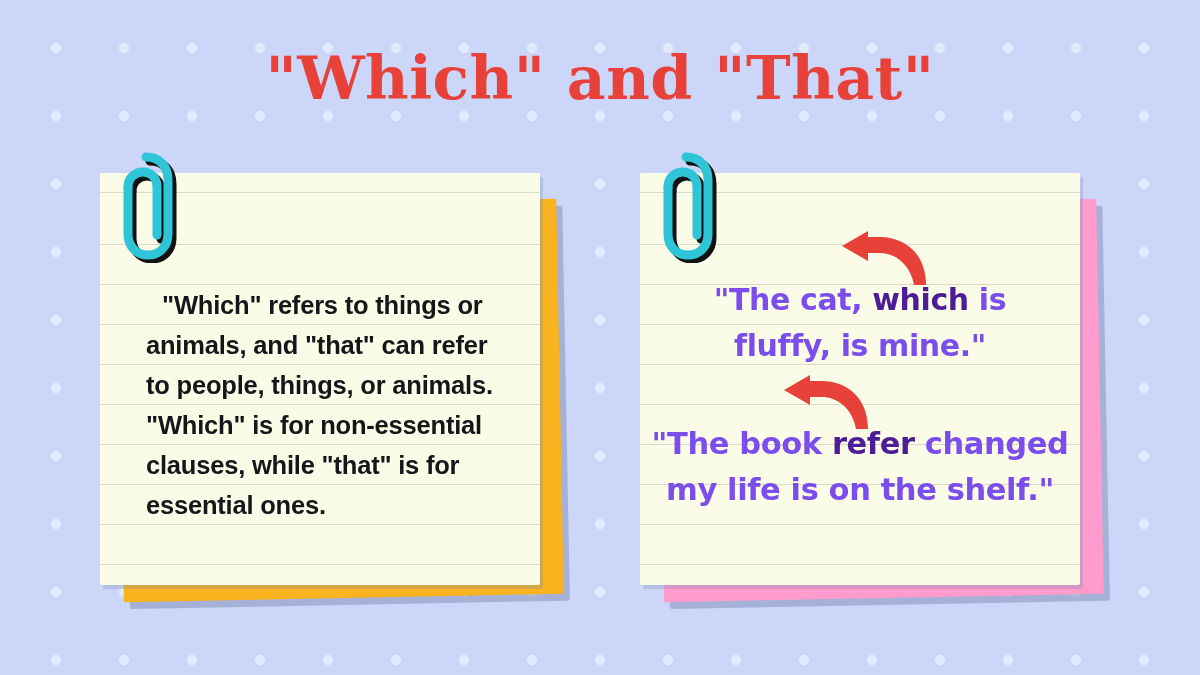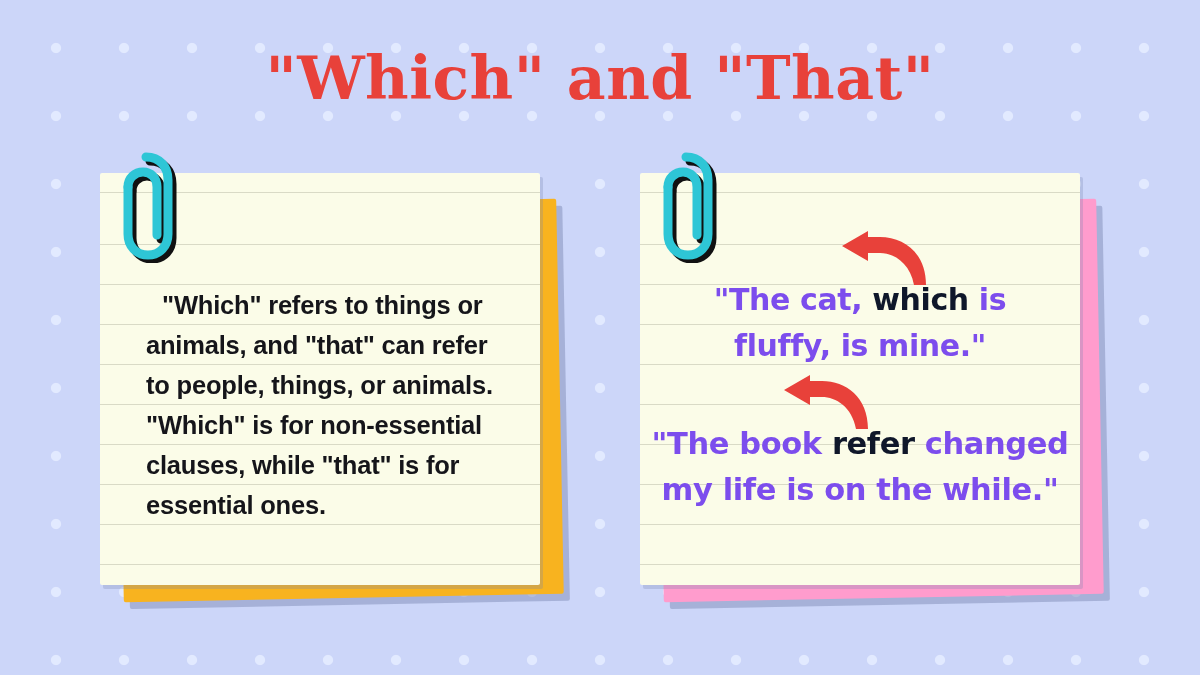--- a/index.html
+++ b/index.html
@@ -101,21 +101,21 @@
     position:absolute;
     width:100%;
     text-align:center;
     font-family:"DejaVu Sans", sans-serif;
     font-weight:700;
     font-size:30px;
     line-height:46px;
     color:#7c4ded;
     letter-spacing:-0.4px;
   }
-  .example .hl { color:#0f172a; }
+  .example .hl { color:#4c1d95; }
 
   #ex1 { left:0; top:104px; padding:0 22px; }
   #ex2 { left:0; top:248px; padding:0 8px; font-size:30.5px; }
 
   .arrow { position:absolute; width:96px; height:58px; }
   #arrow1 { left:198px; top:56px; }
   #arrow2 { left:140px; top:200px; }
 </style>
 </head>
 <body>
@@ -167,21 +167,21 @@
       <div class="example" id="ex1">
         <span>"The cat, </span><span class="hl">which</span><span> is fluffy, is mine."</span>
       </div>
 
       <svg class="arrow" id="arrow2" viewBox="0 0 96 58">
         <path d="M88 56 C88 24 66 8 42 8 L30 8 L30 2 L4 17 L30 32 L30 24 L42 24
                  C56 24 72 34 76 56 Z" fill="#e8413a"></path>
       </svg>
 
       <div class="example" id="ex2">
-        <span>"The book </span><span class="hl">refer</span><span> changed my life is on the while."</span>
+        <span>"The book </span><span class="hl">refer</span><span> changed my life is on the shelf."</span>
       </div>
     </div>
 
     <svg class="clip" viewBox="0 0 82 112">
       <g transform="translate(4,4)">
         <path d="M40 6 C54 6 62 16 62 29 L62 83 C62 95 54 104 42 104
                  C30 104 22 95 22 83 L22 36" fill="none" stroke="#111111" stroke-width="9" stroke-linecap="round" stroke-linejoin="round"></path>
         <path d="M22 36 C22 27 29 21 37 21 C45 21 51 27 51 36 L51 84" fill="none" stroke="#111111" stroke-width="9" stroke-linecap="round" stroke-linejoin="round"></path>
       </g>
       <g>

